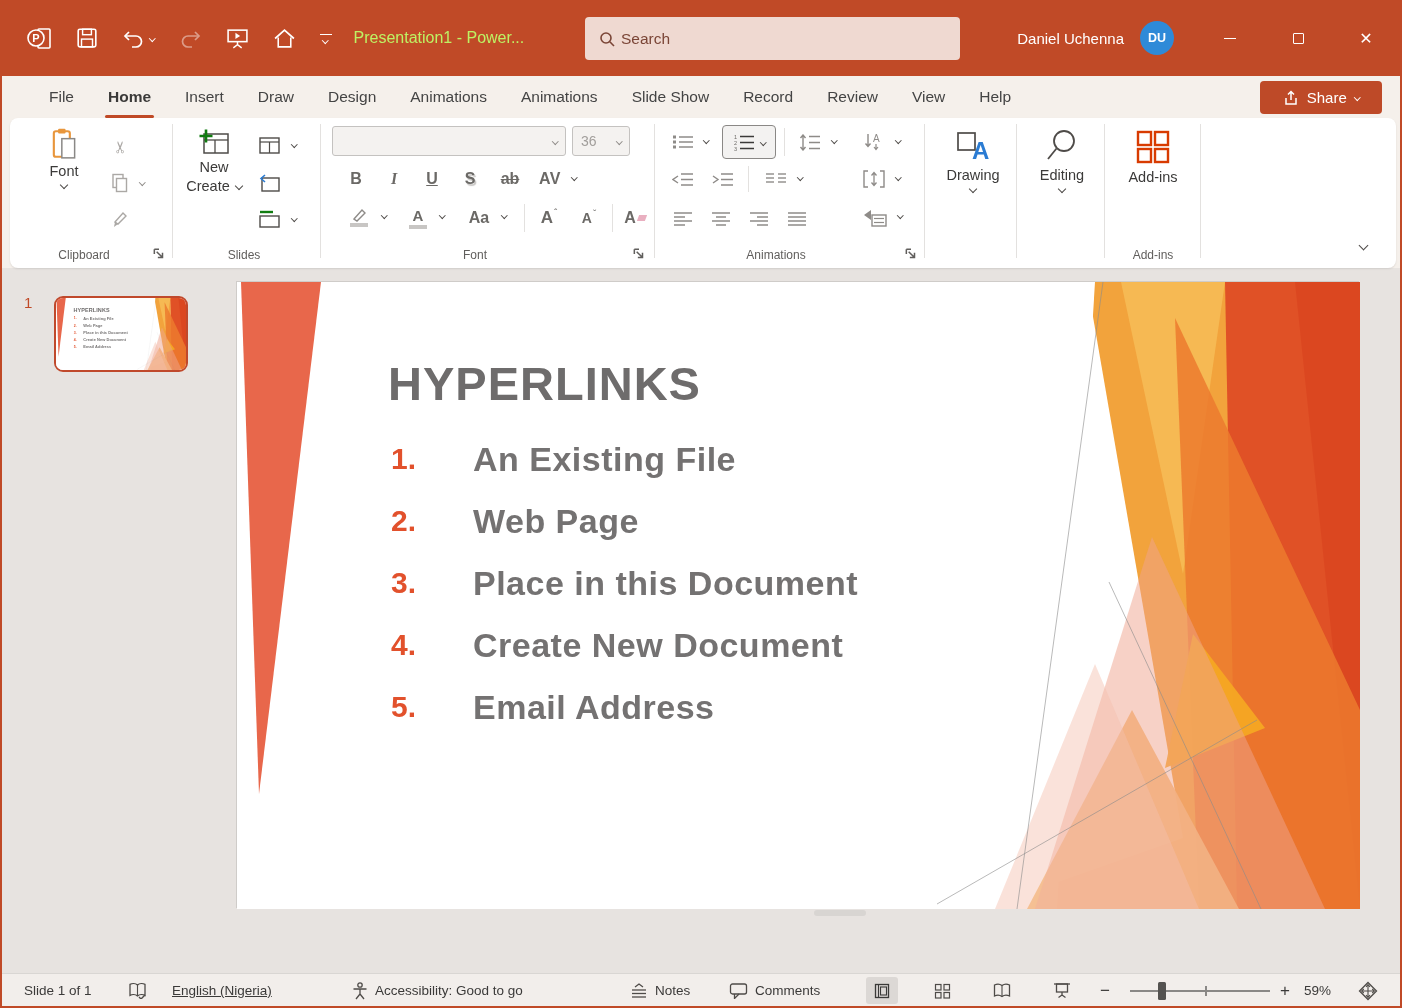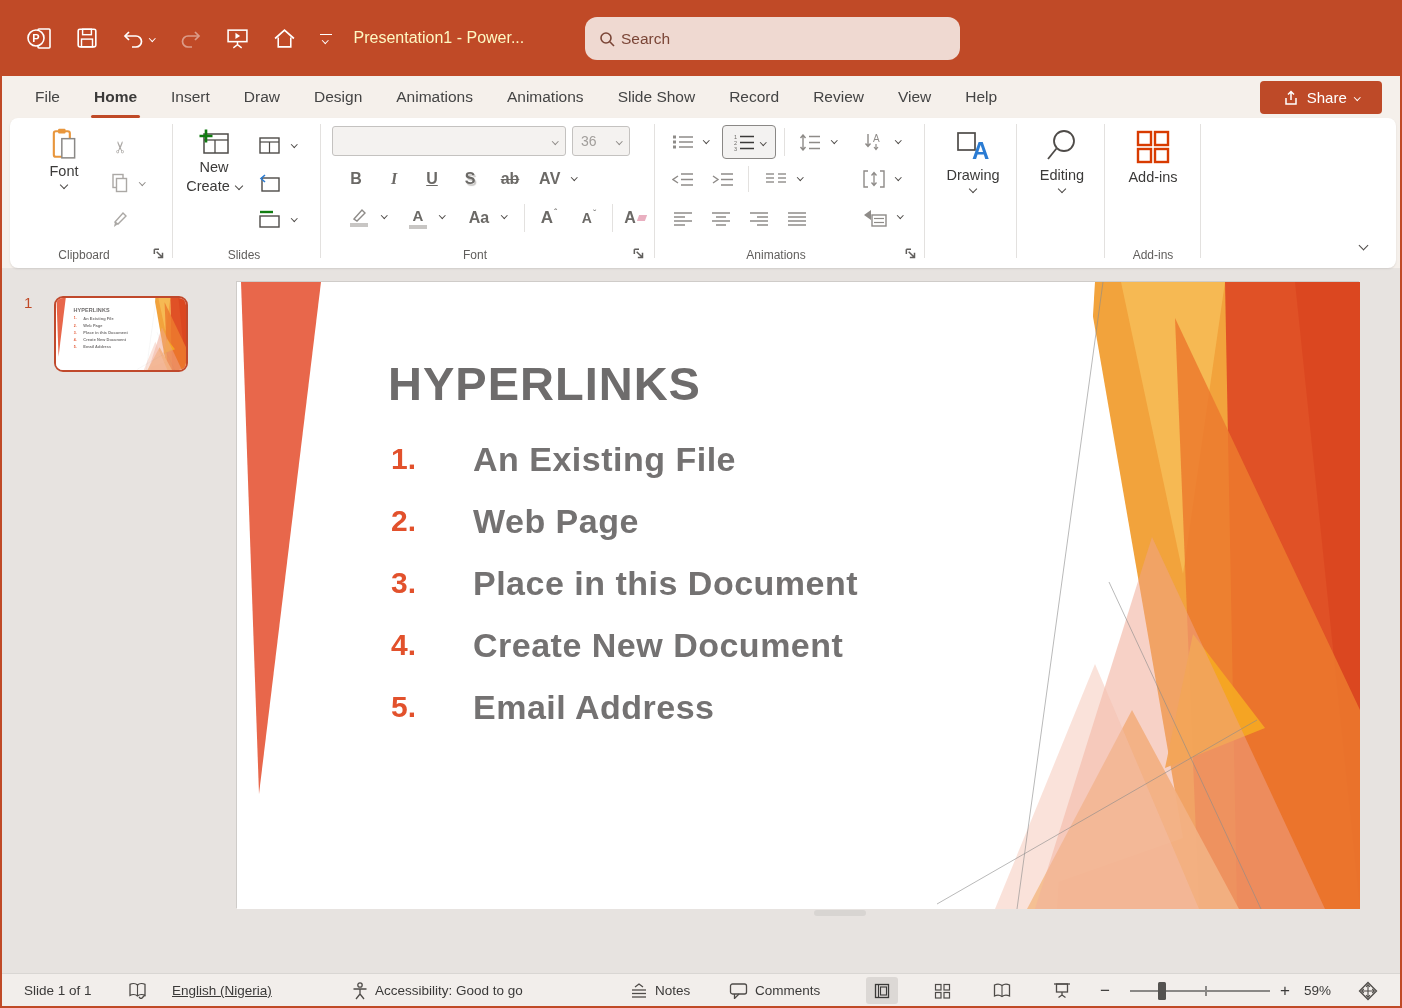--- a/index.html
+++ b/index.html
@@ -4,37 +4,37 @@
 <style>
   * { margin:0; padding:0; box-sizing:border-box; }
   html,body { width:1402px; height:1008px; font-family:"Liberation Sans","DejaVu Sans",sans-serif; background:#fff; }
   .window { position:relative; width:1402px; height:1008px; overflow:hidden; background:#E7E3E0;
             border-left:2px solid #C04A27; border-right:2px solid #C04A27; border-bottom:2px solid #C04A27; }
 
   
   .titlebar { position:absolute; left:0; top:0; right:0; height:76px; background:#C04A27; display:flex; align-items:center; }
   .qat { display:flex; align-items:center; gap:24px; padding-left:24px; }
   .qat svg, .qat .qat-item { display:block; }
-  .tb-title { color:#fef9c3; font-size:16px; margin-left:22px; white-space:nowrap; }
-  .searchbox { position:absolute; left:583px; top:17px; width:375px; height:43px; background:#EFD9D1; border-radius:12px;
+  .tb-title { color:#bef264; font-size:16px; margin-left:22px; white-space:nowrap; }
+  .searchbox { position:absolute; left:583px; top:17px; width:375px; height:43px; background:#EFD9D1; border-radius:4px;
                display:flex; align-items:center; padding-left:36px; gap:10px; }
   .searchbox input { border:none; outline:none; background:transparent; font-size:15.5px; color:#6E3A2B; width:280px; font-family:inherit; }
   .searchbox input::placeholder { color:#7A4536; }
   .tb-right { position:absolute; right:0; top:0; height:76px; display:flex; align-items:center; }
   .username { color:#fff; font-size:15px; margin-right:16px; white-space:nowrap; }
   .avatar { width:34px; height:34px; border-radius:50%; background:#2E8AD8; color:#fff; font-size:12.5px; font-weight:bold;
             display:flex; align-items:center; justify-content:center; margin-right:22px; }
   .winctl { width:68px; height:76px; display:flex; align-items:center; justify-content:center; color:#fff; }
   .chev { display:inline-block; width:6px; height:6px; border-right:1.6px solid #4E4B48; border-bottom:1.6px solid #4E4B48; transform:rotate(45deg); }
   .chev.w { border-color:#fff; width:5px; height:5px; }
   .chev.sm { width:4.5px; height:4.5px; }
   .chev.gray { border-color:#8E8B88; }
 
   
-  .tabrow { position:absolute; left:0; top:76px; right:0; height:42px; background:#F5F0EB; display:flex; align-items:center; padding-left:16px; }
+  .tabrow { position:absolute; left:0; top:76px; right:0; height:42px; background:#F5F0EB; display:flex; align-items:center; padding-left:30px; }
   .tab { position:relative; font-size:15.5px; color:#444; padding:0 17px; height:42px; display:flex; align-items:center; white-space:nowrap; }
   .tab.active { color:#3B3A39; font-weight:bold; }
   .tab.active::after { content:""; position:absolute; left:14px; right:14px; bottom:0; height:3.5px; background:#C04A27; border-radius:2px; }
   .sharebtn { position:absolute; right:18px; top:81px; width:122px; height:33px; background:#BE4A28; border-radius:4px; color:#fff;
               display:flex; align-items:center; justify-content:center; gap:8px; font-size:15px; }
 
   
   .ribbonbg { position:absolute; left:0; top:118px; right:0; height:150px; background:#F5F0EB; }
   .ribbon { position:absolute; left:8px; top:118px; width:1386px; height:150px; background:#fff; border-radius:8px;
             box-shadow:0 1px 2px rgba(0,0,0,.10); }
@@ -129,20 +129,31 @@
     <span class="tb-title">Presentation1  -  Power...</span>
 
     <div class="searchbox">
       <svg width="16" height="16" viewBox="0 0 16 16" style="position:absolute;left:14px;">
         <circle cx="7" cy="7" r="5" fill="none" stroke="#7A4536" stroke-width="1.6"></circle>
         <line x1="10.8" y1="10.8" x2="15" y2="15" stroke="#7A4536" stroke-width="1.6"></line>
       </svg>
       <input type="text" placeholder="Search" style="">
     </div>
 
+    <div class="tb-right">
+      <span class="username">Daniel Uchenna</span>
+      <span class="avatar">DU</span>
+      <span class="winctl">
+          <span style="width:12px;border-top:1.7px solid #fff;"></span>
+        </span>
+      <span class="winctl">
+          <span style="width:11px;height:11px;border:1.6px solid #fff;border-radius:1px;"></span>
+        </span>
+      <span class="winctl" style="font-size:16px;">✕</span>
+    </div>
   </div>
 
   <div class="tabrow">
     <span class="tab">File</span>
     <span class="tab active">Home</span>
     <span class="tab">Insert</span>
     <span class="tab">Draw</span>
     <span class="tab">Design</span>
     <span class="tab">Animations</span>
     <span class="tab">Animations</span>

